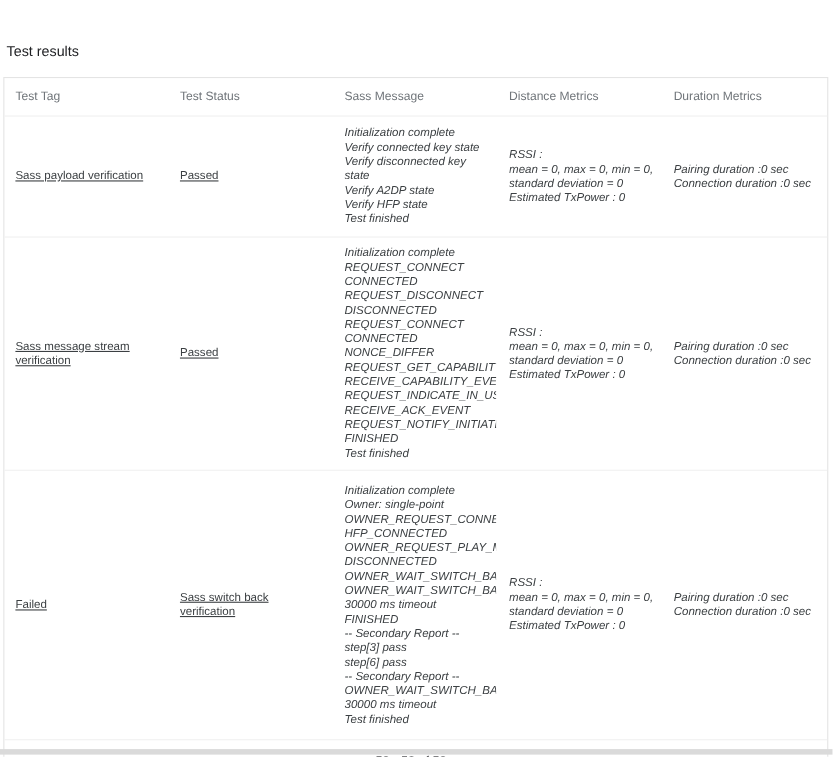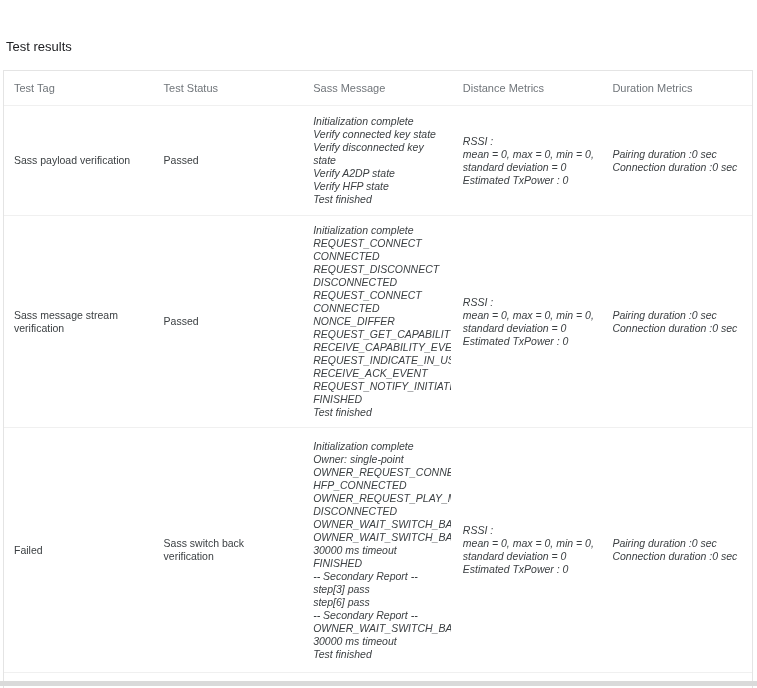--- a/index.html
+++ b/index.html
@@ -59,21 +59,21 @@
     overflow:hidden;
   }
   .cell-line{
     white-space:pre;
     overflow:hidden;
     font-style:italic;
   }
   .row-1{min-height:110px;}
   .row-2{min-height:210px;}
   .row-3{min-height:245px;}
-  .tag-cell,.status-cell{white-space:normal;padding-right:14px;}
+  .tag-cell,.status-cell{white-space:normal;padding-right:14px;text-decoration:underline;}
   .paginator{
     height:38px;
     display:flex;
     align-items:center;
     justify-content:flex-end;
     padding-right:36px;
   }
   .range-label{
     font-size:11.5px;
     color:var(--text-dark);

